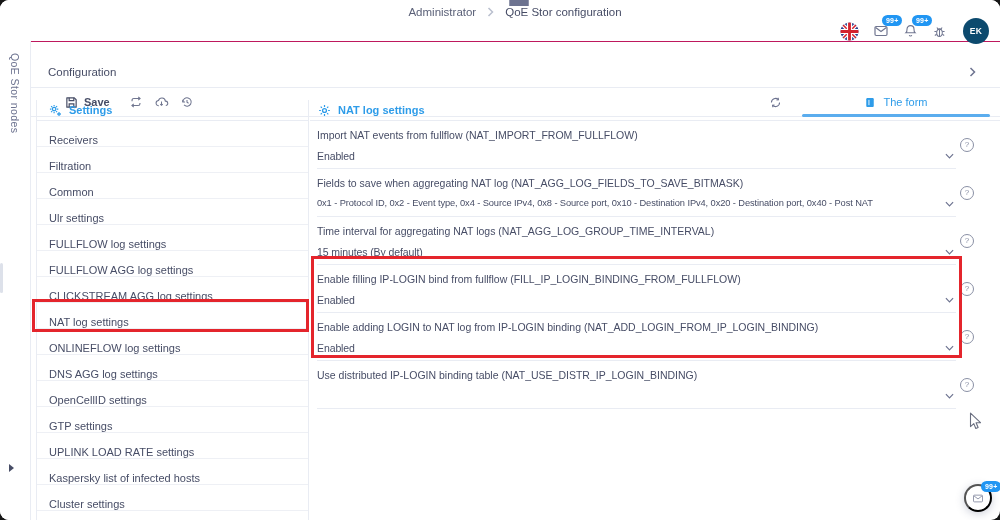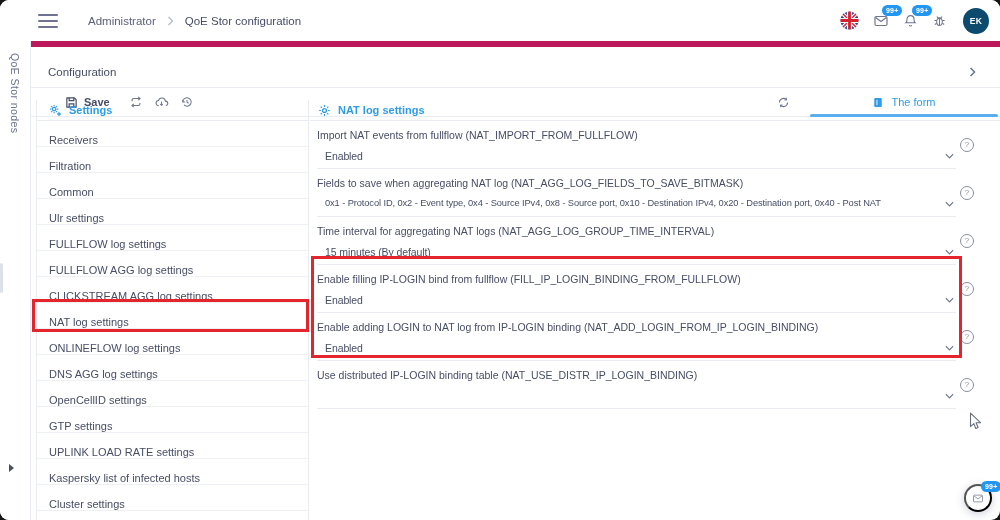--- a/index.html
+++ b/index.html
@@ -3,21 +3,21 @@
 <meta charset="utf-8">
 <style>
   html,body{margin:0;padding:0;}
   body{width:1000px;height:520px;overflow:hidden;background:#161616;
        font-family:"Liberation Sans", sans-serif;}
   .screen{position:relative;width:1000px;height:520px;background:#fff;
           border-radius:9px;overflow:hidden;color:#474d66;}
 
   
   .topbar{position:absolute;top:0;left:0;right:0;height:41px;background:#fff;
-          border-bottom:6px solid #be185d;display:flex;align-items:center;}
+          border-bottom:1px solid #be185d;display:flex;align-items:center;flex-direction:column;}
   .hamburger{margin-left:38px;width:20px;height:14px;display:flex;flex-direction:column;
              justify-content:space-between;cursor:pointer;}
   .hamburger span{display:block;height:2px;border-radius:1px;background:#6d7390;}
   .breadcrumb{margin-left:30px;display:flex;align-items:center;font-size:11.5px;}
   .bc-parent{color:#5b6178;}
   .bc-sep{margin:0 11px;color:#b9bfce;display:flex;}
   .bc-current{color:#474d66;}
   .topbar-right{margin-left:auto;display:flex;align-items:center;margin-right:11px;}
   .icon-btn{position:relative;display:flex;align-items:center;justify-content:center;
             color:#707690;margin-left:14px;cursor:pointer;background:none;border:none;padding:0;}
@@ -44,21 +44,21 @@
   .config-row{height:30px;border-bottom:1px solid #e9ecf3;display:flex;align-items:center;
               justify-content:space-between;padding:16px 24px 0 17px;font-size:11.5px;color:#474d66;}
   .config-chev{color:#6d7390;display:flex;cursor:pointer;}
 
   .toolbar{height:28px;border-bottom:1px solid #e9ecf3;display:flex;align-items:center;position:relative;}
   .toolbar-left{display:flex;align-items:center;padding-left:34px;}
   .save-btn{display:flex;align-items:center;gap:6px;color:#474d66;font-size:11px;font-weight:bold;
             background:none;border:none;padding:0;cursor:pointer;font-family:inherit;}
   .tool-icons{display:flex;align-items:center;gap:11px;margin-left:19px;color:#6d7390;}
   .tool-icons .icon-btn{margin-left:0;}
-  .toolbar-right{position:absolute;right:2px;top:0;bottom:0;display:flex;align-items:center;}
+  .toolbar-right{position:absolute;right:10px;top:0;bottom:0;display:flex;align-items:center;}
   .refresh-btn{color:#6d7390;margin-right:20px;}
   .tab{width:188px;height:100%;display:flex;align-items:center;justify-content:center;gap:7px;
        font-size:11px;color:#474d66;position:relative;cursor:pointer;}
   .tab.active{color:#2e9ce9;}
   .tab.active::after{content:"";position:absolute;left:0;right:0;bottom:-1px;height:3px;
                      background:#5badee;border-radius:2px;}
 
   .body-row{position:absolute;top:59px;left:0;right:0;bottom:0;}
 
   
@@ -68,21 +68,21 @@
                 gap:7px;padding-left:12px;color:#2e9ce9;font-size:11px;font-weight:bold;}
   .sidebar-item{height:25px;border-bottom:1px solid #eef0f5;display:flex;align-items:flex-end;
                 padding-left:12px;font-size:11px;color:#474d66;cursor:pointer;}
 
   
   .main{position:absolute;left:279px;top:0;right:0;bottom:0;}
   .main .panel-header{padding-left:8px;border-bottom:1px solid #e9ecf3;}
   .fields{margin:0 44px 0 7px;}
   .field{height:39px;padding-top:8px;border-bottom:1px solid #e9ecf3;position:relative;}
   .field-label{font-size:10.5px;color:#474d66;white-space:nowrap;overflow:hidden;}
-  .field-value-row{position:absolute;left:8px;right:2px;bottom:6px;display:flex;
+  .field-value-row{position:absolute;left:0;right:2px;bottom:6px;display:flex;
                    align-items:center;cursor:pointer;}
   .field-value{font-size:10.5px;color:#474d66;white-space:nowrap;overflow:hidden;
                letter-spacing:-.1px;min-height:12px;}
   .field:nth-child(2) .field-value{font-size:9.3px;}
   .field-chev{margin-left:auto;color:#6d7390;flex:none;}
   .field-help{position:absolute;right:-18px;top:50%;transform:translateY(-50%);
               width:12px;height:12px;border:1px solid #8a90a5;border-radius:50%;color:#8a90a5;
               font-size:8px;display:flex;align-items:center;justify-content:center;cursor:pointer;}
   .field-help::after{content:"?";}
 

